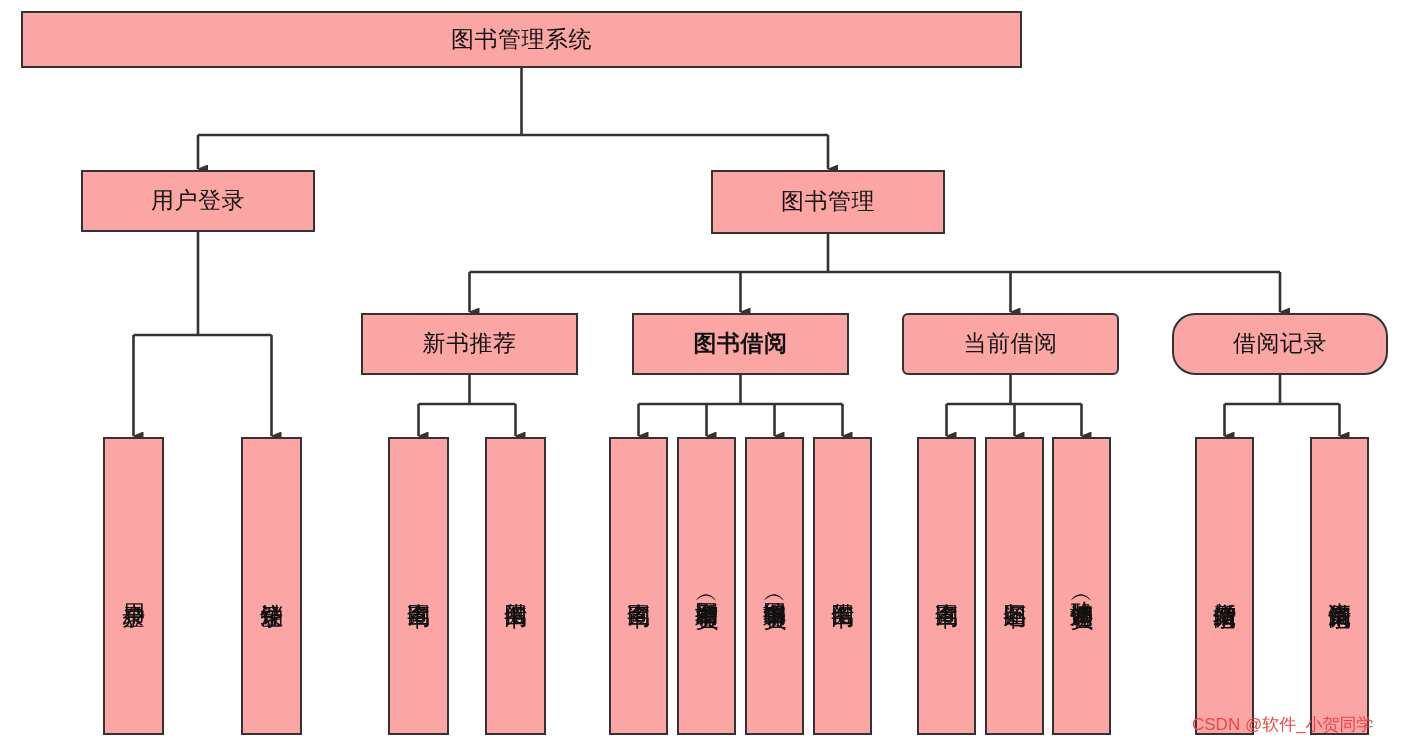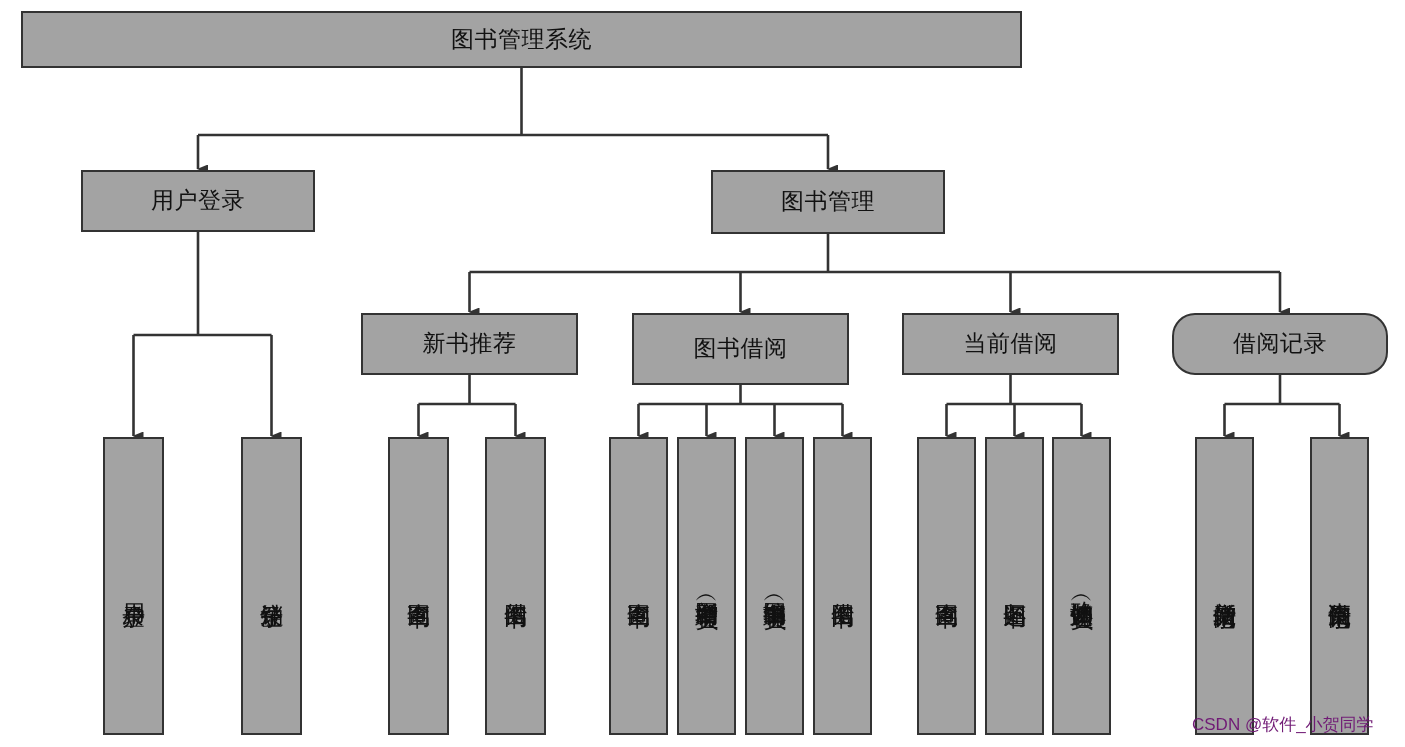--- a/index.html
+++ b/index.html
@@ -24,21 +24,21 @@
     position: absolute;
     top: 0;
     left: 0;
     width: 1405px;
     height: 747px;
     display: block;
   }
   .node-box {
     position: absolute;
     box-sizing: border-box;
-    background: #a3a3a3;
+    background: #fca5a5;
     border: 2.5px solid #333333;
     display: flex;
     align-items: center;
     justify-content: center;
     overflow: hidden;
   }
   .node-label-h {
     font-size: 23px;
     color: #111111;
     line-height: 1.2;
@@ -131,36 +131,36 @@
       </div>
       <div class="node-box branch-box" style="left: 361px; top: 313px; width: 217px; height: 62px; text-align: center;">
         <span class="node-label-h">新书推荐</span>
       </div>
       <div class="node-box leaf-box" style="left: 388px; top: 437px; width: 61px; height: 298px;">
         <span class="node-label-v">查询图书</span>
       </div>
       <div class="node-box leaf-box" style="left: 485px; top: 437px; width: 61px; height: 298px;">
         <span class="node-label-v">借阅图书</span>
       </div>
-      <div class="node-box branch-box" style="left: 632px; top: 313px; width: 217px; height: 72px;">
+      <div class="node-box branch-box" style="left: 632px; top: 313px; width: 217px; height: 62px; font-weight: bold;">
         <span class="node-label-h">图书借阅</span>
       </div>
       <div class="node-box leaf-box" style="left: 609px; top: 437px; width: 59px; height: 298px;">
         <span class="node-label-v">查询图书</span>
       </div>
       <div class="node-box leaf-box" style="left: 677px; top: 437px; width: 59px; height: 298px;">
         <span class="node-label-v">新增图书（管理员）</span>
       </div>
       <div class="node-box leaf-box" style="left: 745px; top: 437px; width: 59px; height: 298px;">
         <span class="node-label-v">编辑图书（管理员）</span>
       </div>
       <div class="node-box leaf-box" style="left: 813px; top: 437px; width: 59px; height: 298px;">
         <span class="node-label-v">借阅图书</span>
       </div>
-      <div class="node-box branch-box" style="left: 902px; top: 313px; width: 217px; height: 62px;">
+      <div class="node-box branch-box" style="left: 902px; top: 313px; width: 217px; height: 62px; border-radius: 6px;">
         <span class="node-label-h">当前借阅</span>
       </div>
       <div class="node-box leaf-box" style="left: 917px; top: 437px; width: 59px; height: 298px;">
         <span class="node-label-v">查询图书</span>
       </div>
       <div class="node-box leaf-box" style="left: 985px; top: 437px; width: 59px; height: 298px;">
         <span class="node-label-v">归还图书</span>
       </div>
       <div class="node-box leaf-box" style="left: 1052px; top: 437px; width: 59px; height: 298px;">
         <span class="node-label-v">确认归还（管理员）</span>
@@ -168,14 +168,14 @@
       <div class="node-box branch-box" style="left: 1172px; top: 313px; width: 216px; height: 62px; border-radius: 23px;">
         <span class="node-label-h">借阅记录</span>
       </div>
       <div class="node-box leaf-box" style="left: 1195px; top: 437px; width: 59px; height: 298px;">
         <span class="node-label-v">新增借阅记录</span>
       </div>
       <div class="node-box leaf-box" style="left: 1310px; top: 437px; width: 59px; height: 298px;">
         <span class="node-label-v">查询借阅记录</span>
       </div>
     </div>
-  <div class="watermark" style="left: 1192px; top: 713px; color: #701a75;">CSDN @软件_小贺同学</div>
+  <div class="watermark" style="left: 1192px; top: 713px; color: #ef4444;">CSDN @软件_小贺同学</div>
 </div>
 
 </body></html>

